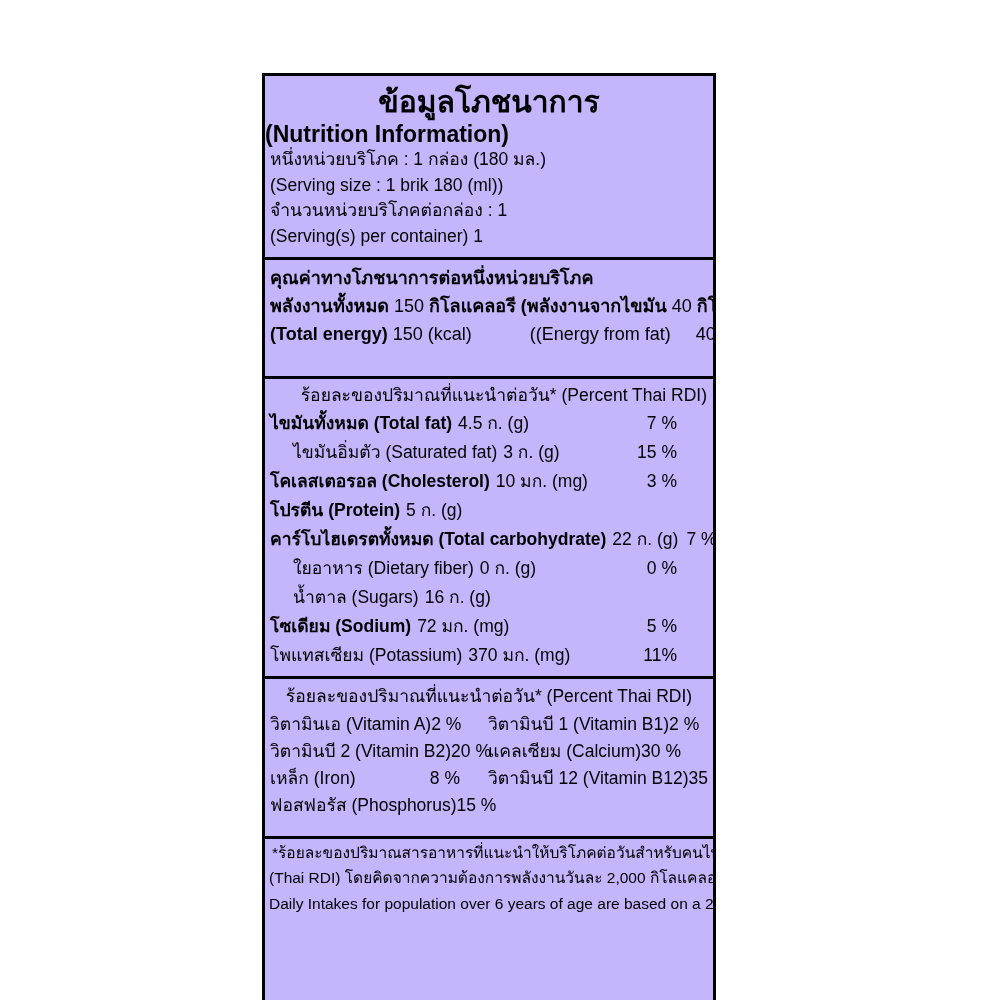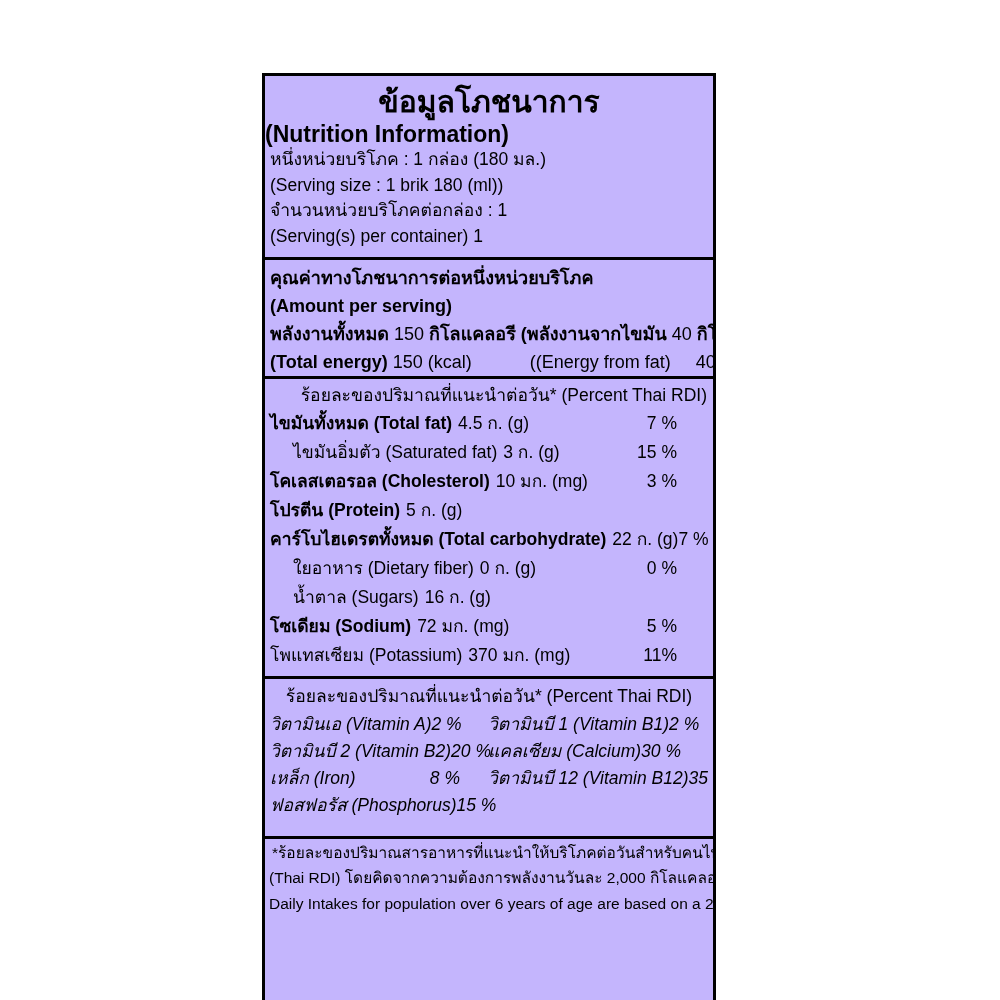--- a/index.html
+++ b/index.html
@@ -29,55 +29,54 @@
   .title-th{font-size:30px;line-height:40px;text-align:center;margin-top:6px;font-weight:bold;}
   .title-en{font-size:23px;line-height:25px;text-align:left;font-weight:bold;}
   .line{font-size:17.5px;line-height:25.6px;padding-left:5px;}
   .line2{font-size:18px;line-height:28px;white-space:nowrap;}
   .gap1{margin-left:53px;}
   .gap2{margin-left:20px;}
   .rdi-header{font-size:17.5px;line-height:28px;text-align:right;padding-right:6px;white-space:nowrap;}
   .nrow{
     display:flex;justify-content:space-between;align-items:baseline;
     font-size:17.5px;line-height:29px;
-    padding-left:5px;padding-right:36px;white-space:nowrap;
+    padding-left:5px;padding-right:36px;white-space:nowrap;gap:8px;
   }
   .nrow .lbl{flex:1;}
   .nrow .lbl.ind{padding-left:23px;}
   .nrow.bold .th,.nrow.bold .en{font-weight:bold;}
   .nrow .amt{margin-left:6px;font-weight:400;}
   .nrow .pct{text-align:right;}
   .rdi-header2{font-size:17.5px;line-height:30px;text-align:center;white-space:nowrap;}
   .vrow{
     display:grid;grid-template-columns:190px 1fr;column-gap:28px;
     font-size:17.5px;line-height:27px;
     padding-left:5px;padding-right:36px;white-space:nowrap;
   }
-  .vcell{display:flex;justify-content:space-between;align-items:baseline;font-style:italic;}
+  .vcell{display:flex;justify-content:space-between;align-items:baseline;}
   .fline{font-size:15.5px;line-height:25.3px;white-space:nowrap;}
   .fline.first{padding-left:3px;}
 </style>
 </head>
 <body>
 
 <div class="page">
   <div class="panel">
 
     <div class="sec s1 divider">
       <div class="title-th">ข้อมูลโภชนาการ</div>
       <div class="title-en">(Nutrition Information)</div>
       <div class="line">หนึ่งหน่วยบริโภค : 1 กล่อง (180 มล.)</div>
       <div class="line">(Serving  size : 1 brik 180 (ml))</div>
       <div class="line">จำนวนหน่วยบริโภคต่อกล่อง : 1</div>
       <div class="line">(Serving(s) per container)  1</div>
     </div>
 
     <div class="sec s2 divider">
       <div class="line2 b">คุณค่าทางโภชนาการต่อหนึ่งหน่วยบริโภค</div>
-      <div class="line2 b">(Amount per serving)</div>
       <div class="line2">
         <span class="b">พลังงานทั้งหมด</span>
         <span>150</span>
         <span class="b">กิโลแคลอรี</span>
         <span class="b">(พลังงานจากไขมัน</span>
         <span>40</span>
         <span class="b">กิโลแคลอรี)</span>
       </div>
       <div class="line2">
         <span class="b">(Total energy)</span>

